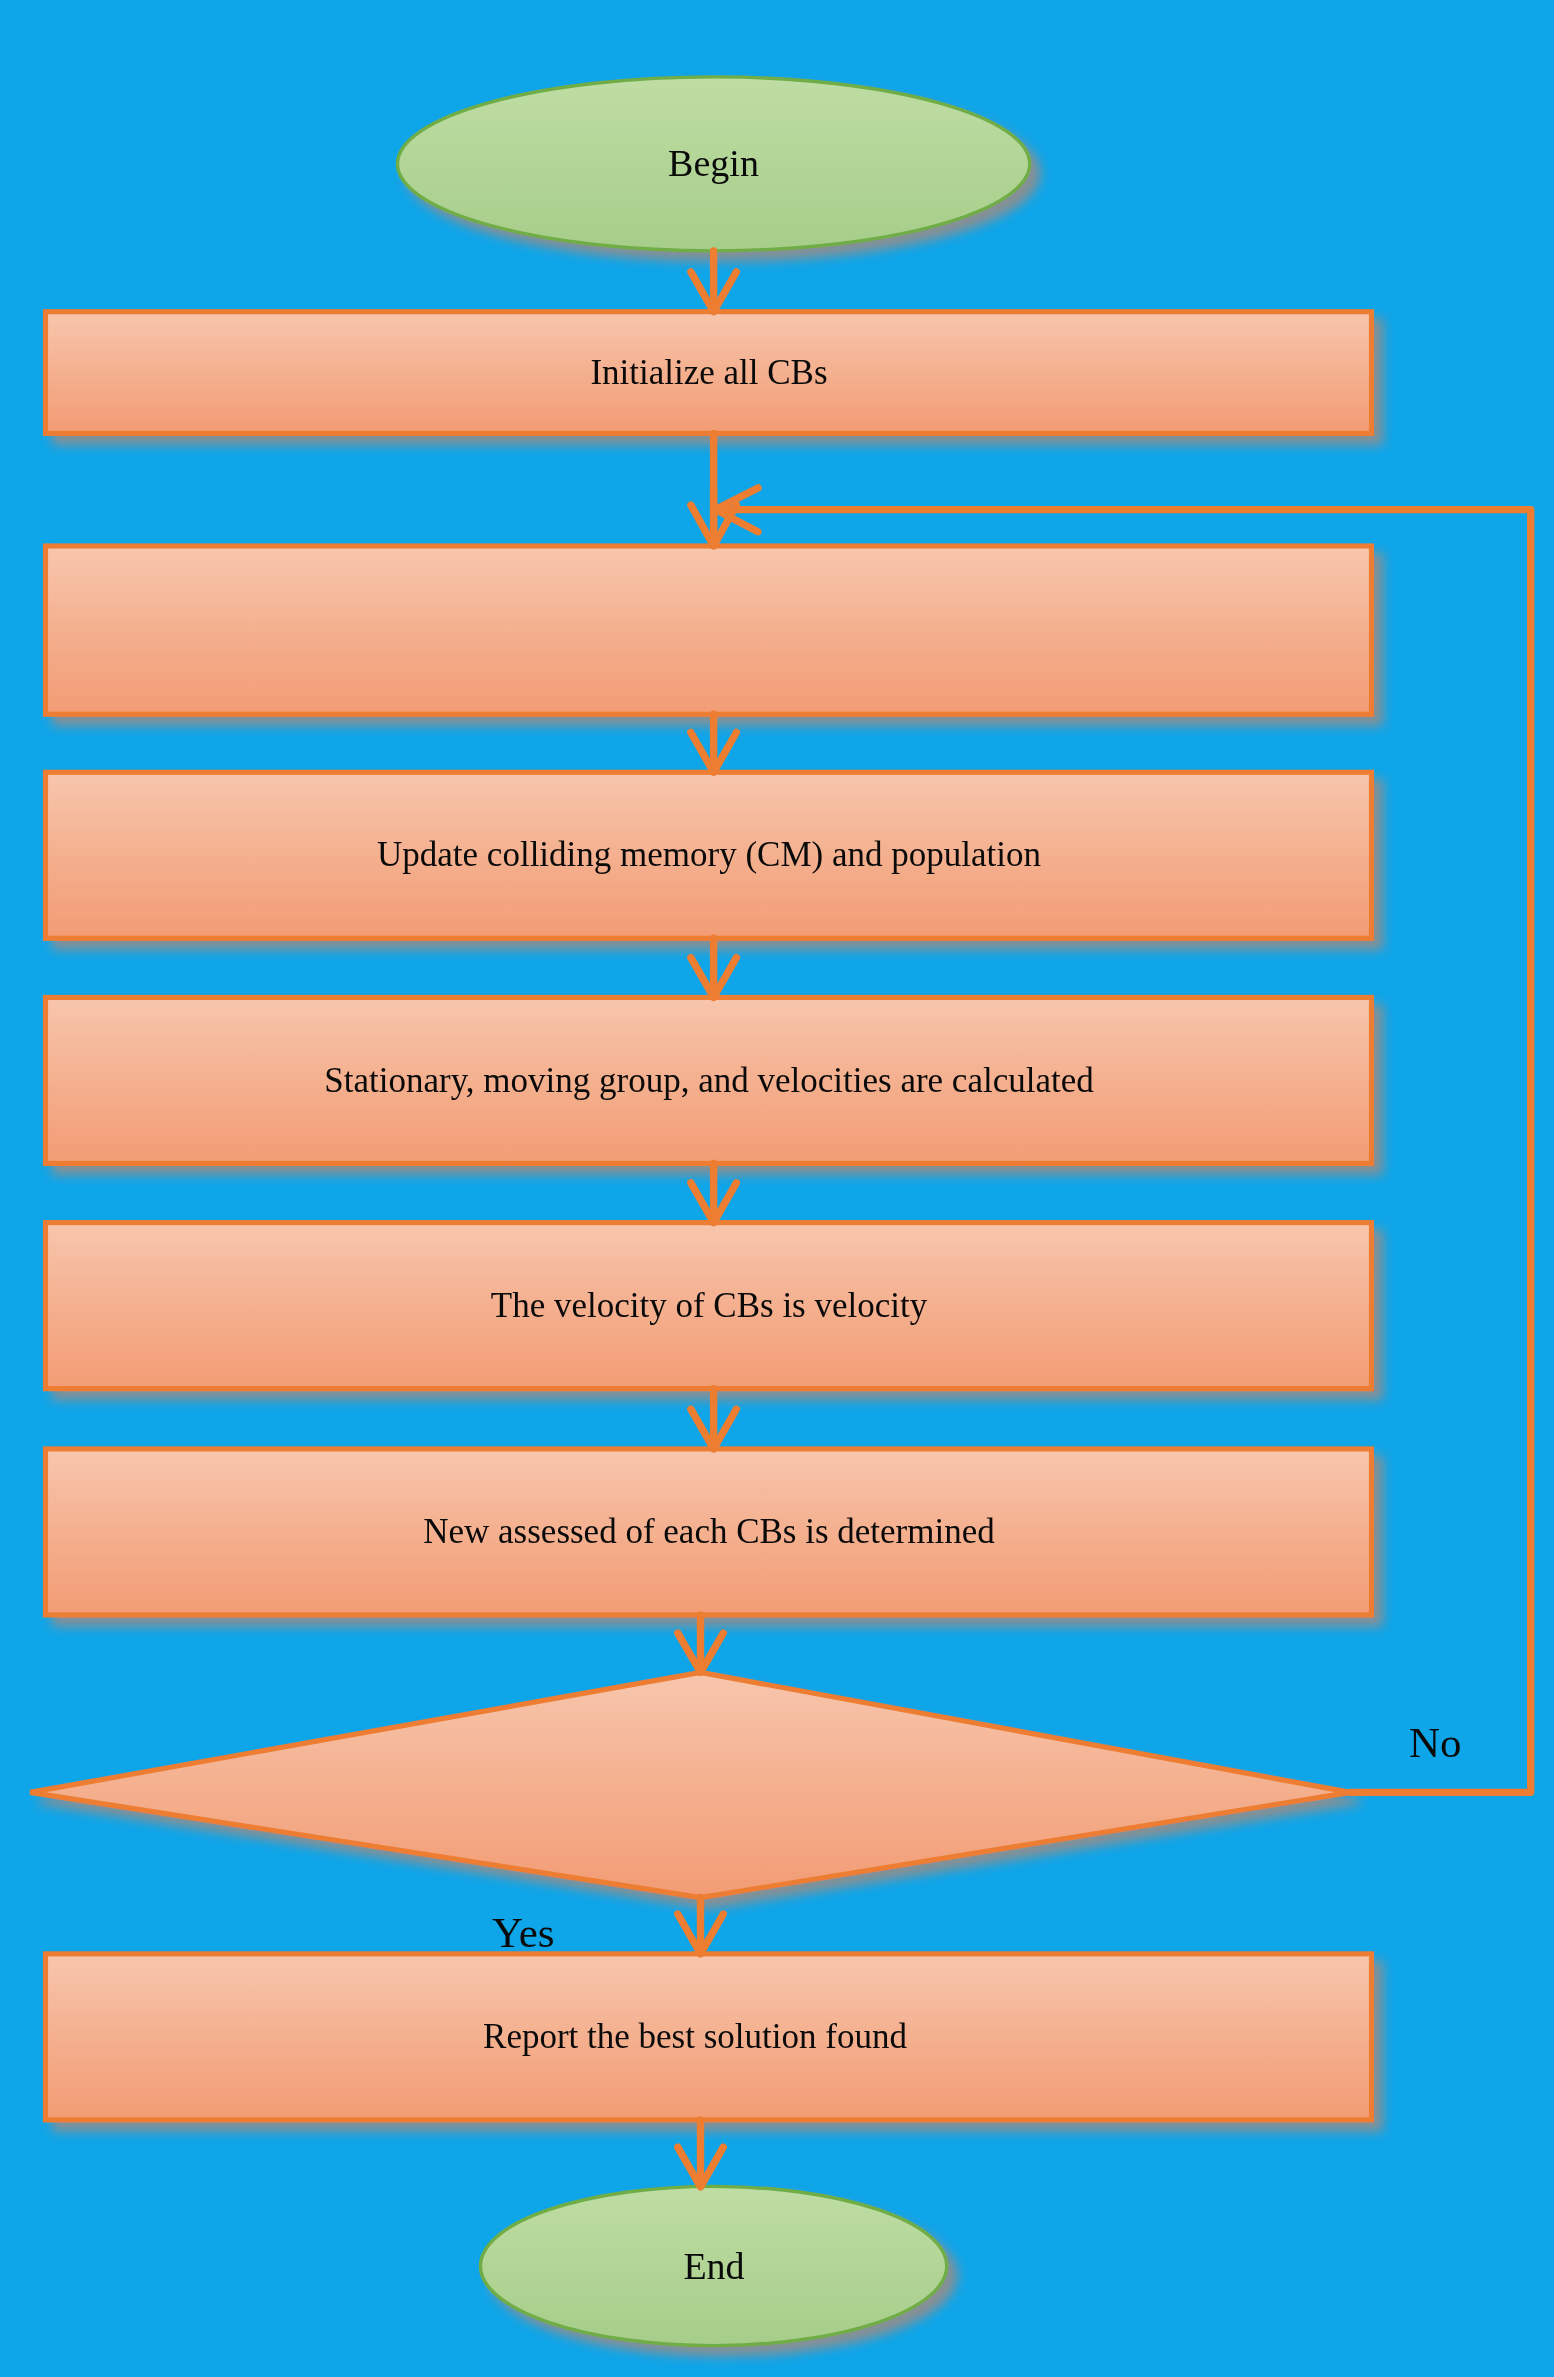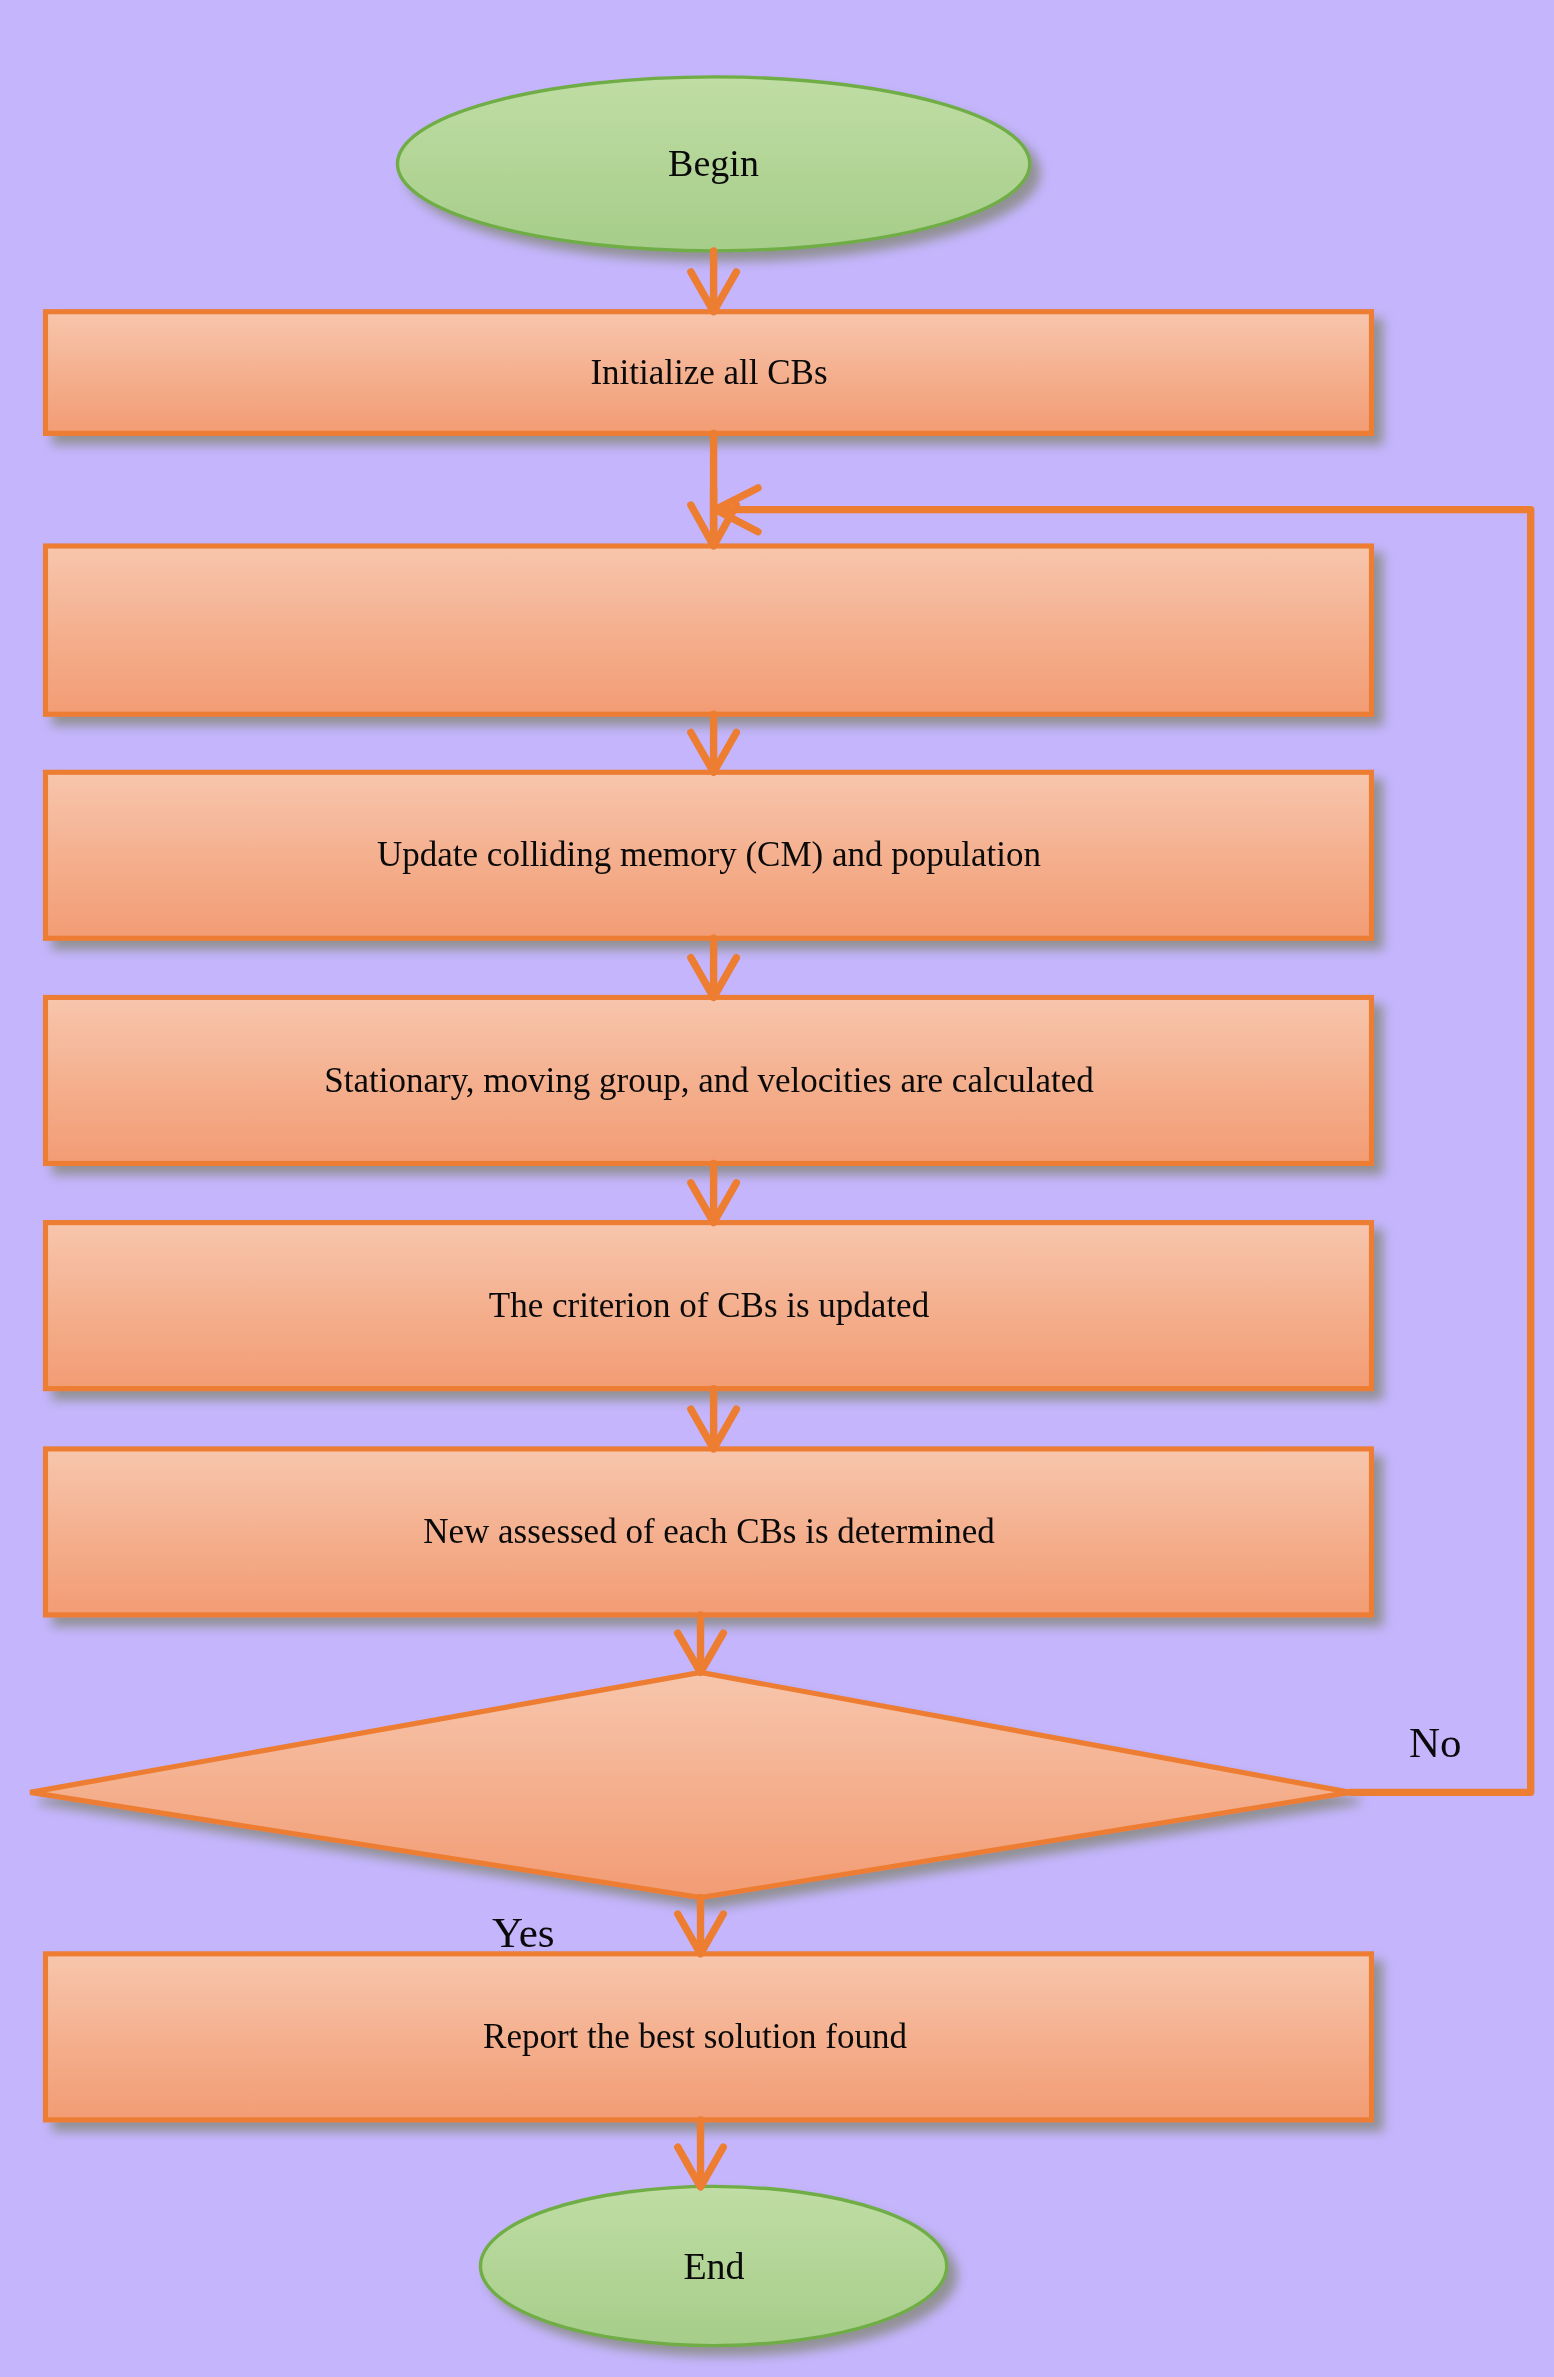--- a/index.html
+++ b/index.html
@@ -1,17 +1,17 @@
 <!DOCTYPE html>
 <html style="font-size:9px"><head>
 <meta charset="utf-8">
 <style>
   html,body{margin:0;padding:0;background:#ffffff;}
   body{width:1554px;height:2377px;font-family:"Liberation Serif",serif;overflow:hidden;}
-  #stage{position:relative;width:1554px;height:2377px;background:#c4b5fd;}
+  #stage{position:relative;width:1554px;height:2377px;background:#0ea5e9;}
   svg#flow{position:absolute;left:0;top:0;width:1554px;height:2377px;}
   .nodelabel{
     position:absolute;
     display:flex;align-items:center;justify-content:center;
     font-family:"Liberation Serif",serif;
     color:#0a0a0a;
     text-align:center;
     line-height:1.05;
     white-space:nowrap;
     pointer-events:none;
@@ -147,21 +147,21 @@
 
   <div class="nodelabel" style="left:398px;top:77px;width:631px;height:174px;font-size:38px;">Begin</div>
 
   <div class="nodelabel" style="left:46px;top:312px;width:1326px;height:122px;">Initialize all CBs</div>
 
 
   <div class="nodelabel" style="left:46px;top:772px;width:1326px;height:166px;">Update colliding memory (CM) and population</div>
 
   <div class="nodelabel" style="left:46px;top:998px;width:1326px;height:166px;">Stationary, moving group, and velocities are calculated</div>
 
-  <div class="nodelabel" style="left:46px;top:1223px;width:1326px;height:166px;">The criterion of CBs is updated</div>
+  <div class="nodelabel" style="left:46px;top:1223px;width:1326px;height:166px;">The velocity of CBs is velocity</div>
 
   <div class="nodelabel" style="left:46px;top:1449px;width:1326px;height:166px;">New assessed of each CBs is determined</div>
 
 
   <div class="nodelabel" style="left:32px;top:1954px;width:1326px;height:166px;text-align:center;">Report the best solution found</div>
 
   <div class="nodelabel" style="left:481px;top:2187px;width:466px;height:159px;font-size:38px;">End</div>
 
   <div class="edgelabel" style="left:1409px;top:1718px;">No</div>
 

